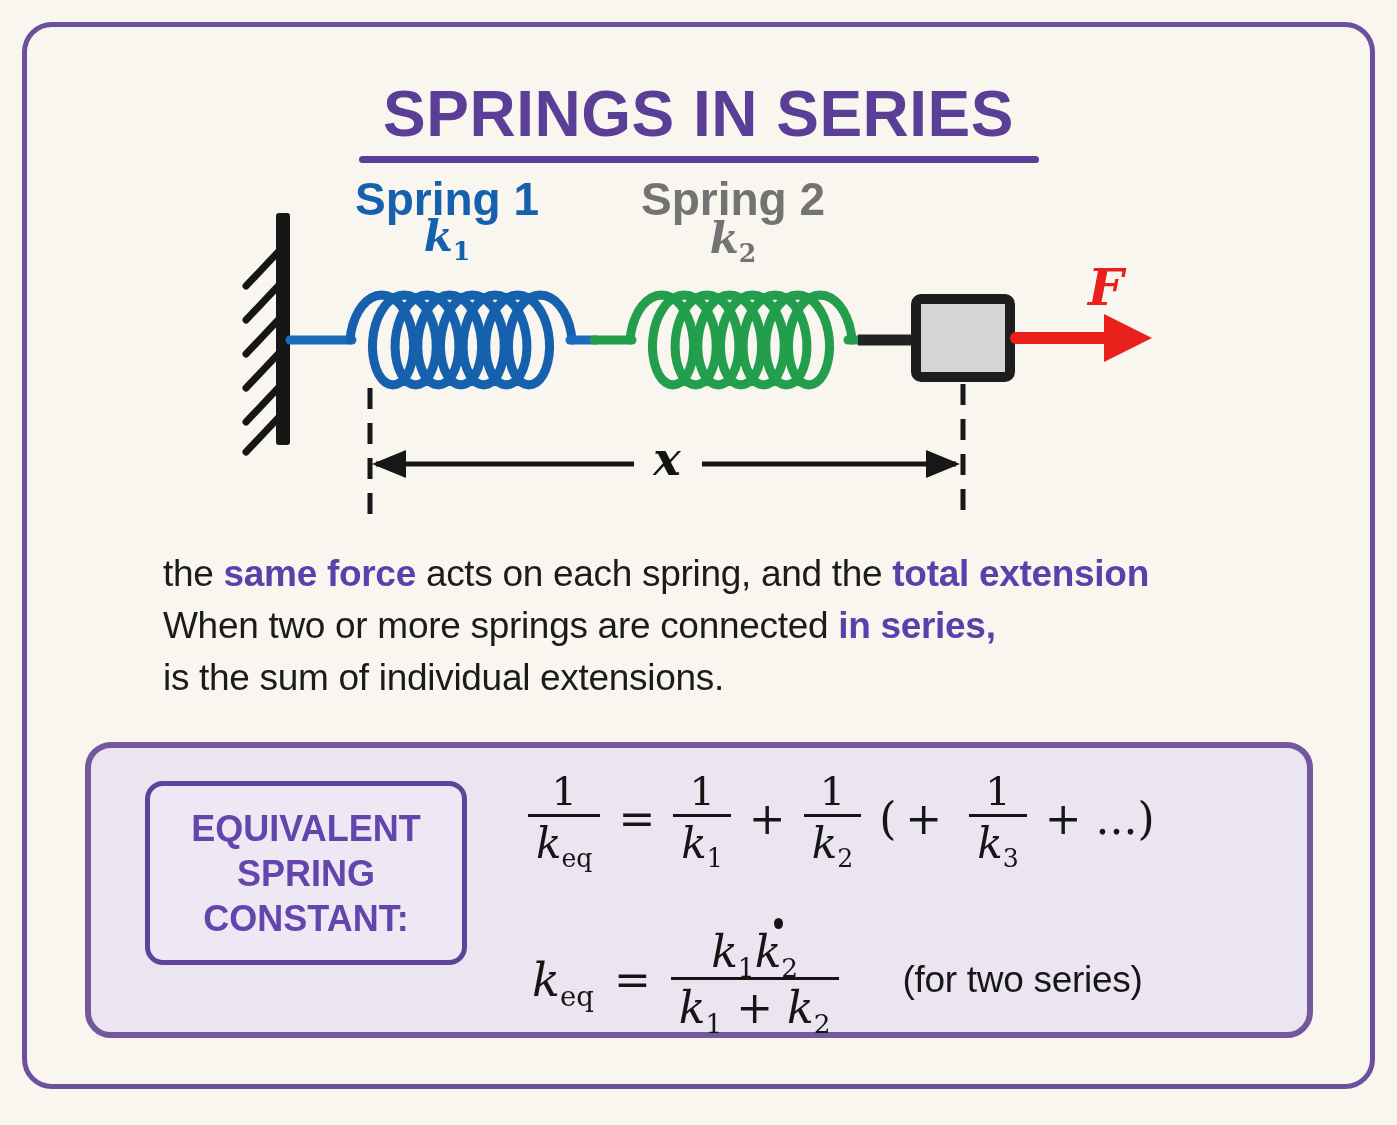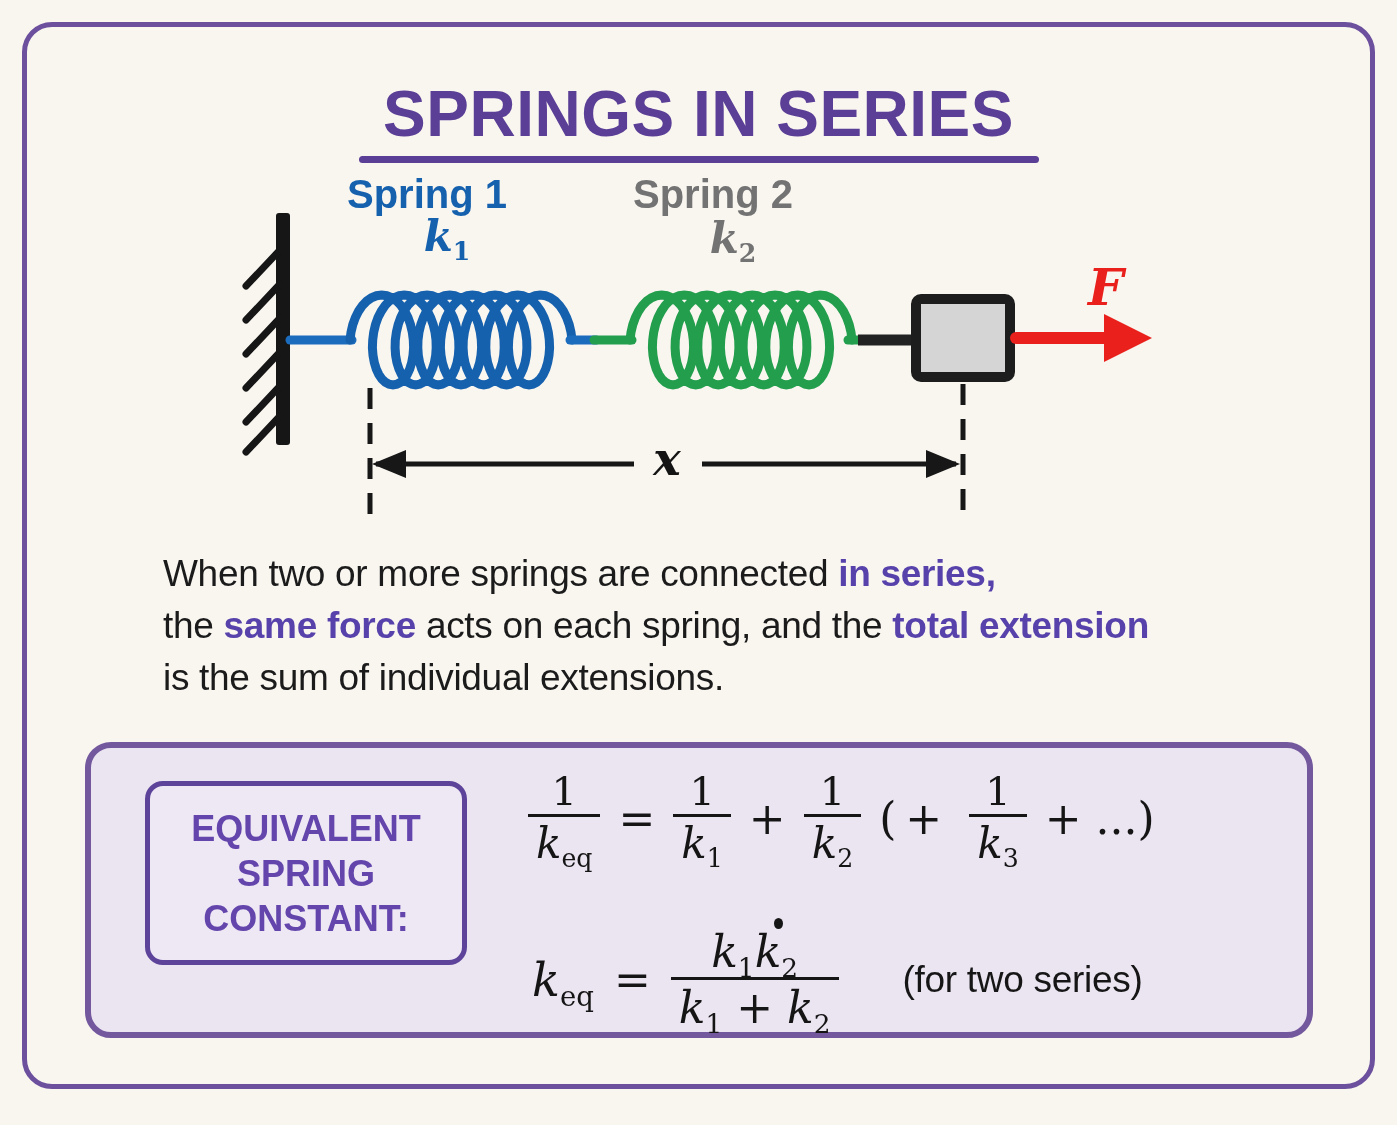--- a/index.html
+++ b/index.html
@@ -15,21 +15,21 @@
   }
   .title{
     position:absolute;top:52px;left:0;right:0;text-align:center;
     font-size:64px;font-weight:bold;color:#5b3e96;letter-spacing:0.5px;margin-top:25px;
   }
   .title-underline{
     position:absolute;top:156px;left:50%;transform:translateX(-50%);
     width:680px;height:7px;background:#5b3e96;border-radius:4px;
   }
   .diagram-svg{position:absolute;left:0;top:0;}
-  .spring-label{position:absolute;font-size:40px;font-weight:bold;}
+  .spring-label{position:absolute;text-align:center;font-size:46px;font-weight:bold;}
   .s1{color:#1661ae;}
   .s2{color:#737373;}
   .k-label{
     position:absolute;text-align:center;
     font-family:"DejaVu Serif",serif;font-style:italic;font-weight:bold;font-size:42px;
   }
   .k-label sub, .math sub{font-size:60%;font-style:normal;line-height:0;}
   .force-label{
     position:absolute;font-family:"DejaVu Serif",serif;font-style:italic;font-weight:bold;
     font-size:50px;color:#e9201b;
@@ -123,22 +123,22 @@
   <div class="spring-label s1" style="left:347px;top:172px;width:200px;">Spring 1</div>
   <div class="k-label s1" style="left:397px;top:212px;width:100px;"><span>k</span><sub>1</sub></div>
 
   <div class="spring-label s2" style="left:633px;top:172px;width:200px;">Spring 2</div>
   <div class="k-label s2" style="left:683px;top:214px;width:100px;"><span>k</span><sub>2</sub></div>
 
   <div class="force-label" style="left:1088px;top:258px;">F</div>
   <div class="x-label" style="left:632px;top:432px;width:70px;">x</div>
 
   <div class="para">
+    <div><span>the </span><span class="accent">same force</span><span> acts on each spring, and the </span><span class="accent">total extension</span></div>
     <div><span>When two or more springs are connected </span><span class="accent">in series,</span></div>
-    <div><span>the </span><span class="accent">same force</span><span> acts on each spring, and the </span><span class="accent">total extension</span></div>
     <div><span>is the sum of individual extensions.</span></div>
   </div>
 
   <div class="formula-panel"></div>
 
   <div class="label-box">
     <div>EQUIVALENT</div>
     <div>SPRING</div>
     <div>CONSTANT:</div>
   </div>

